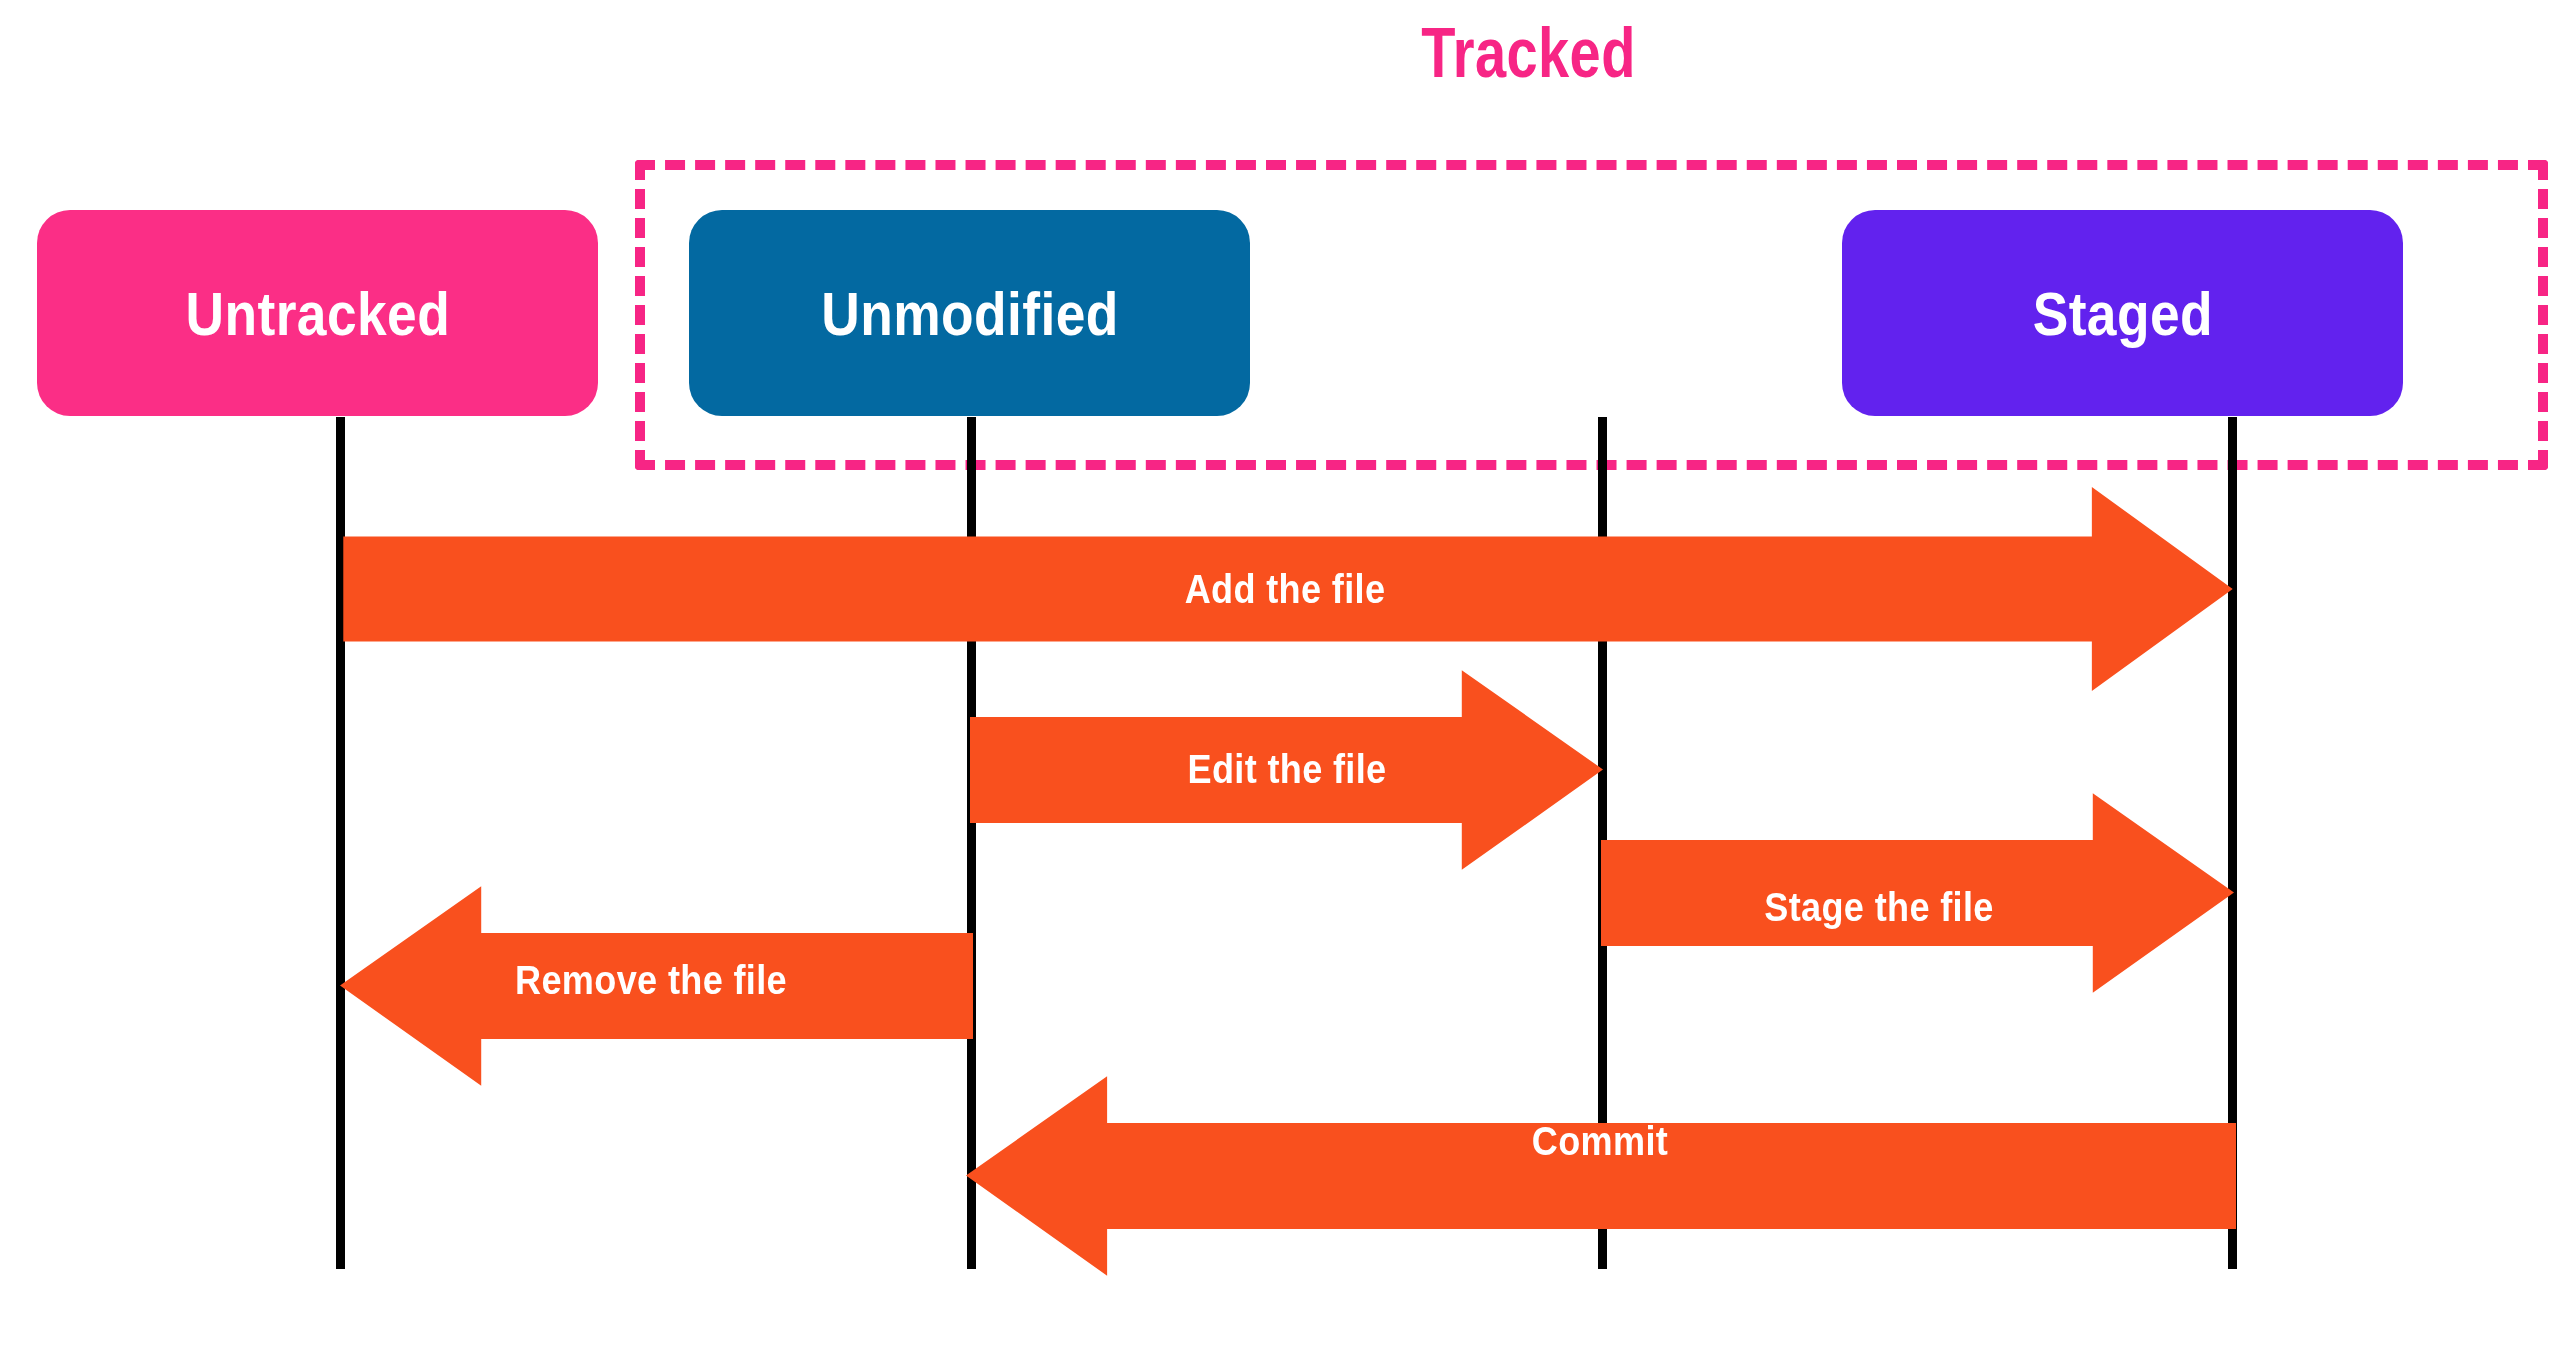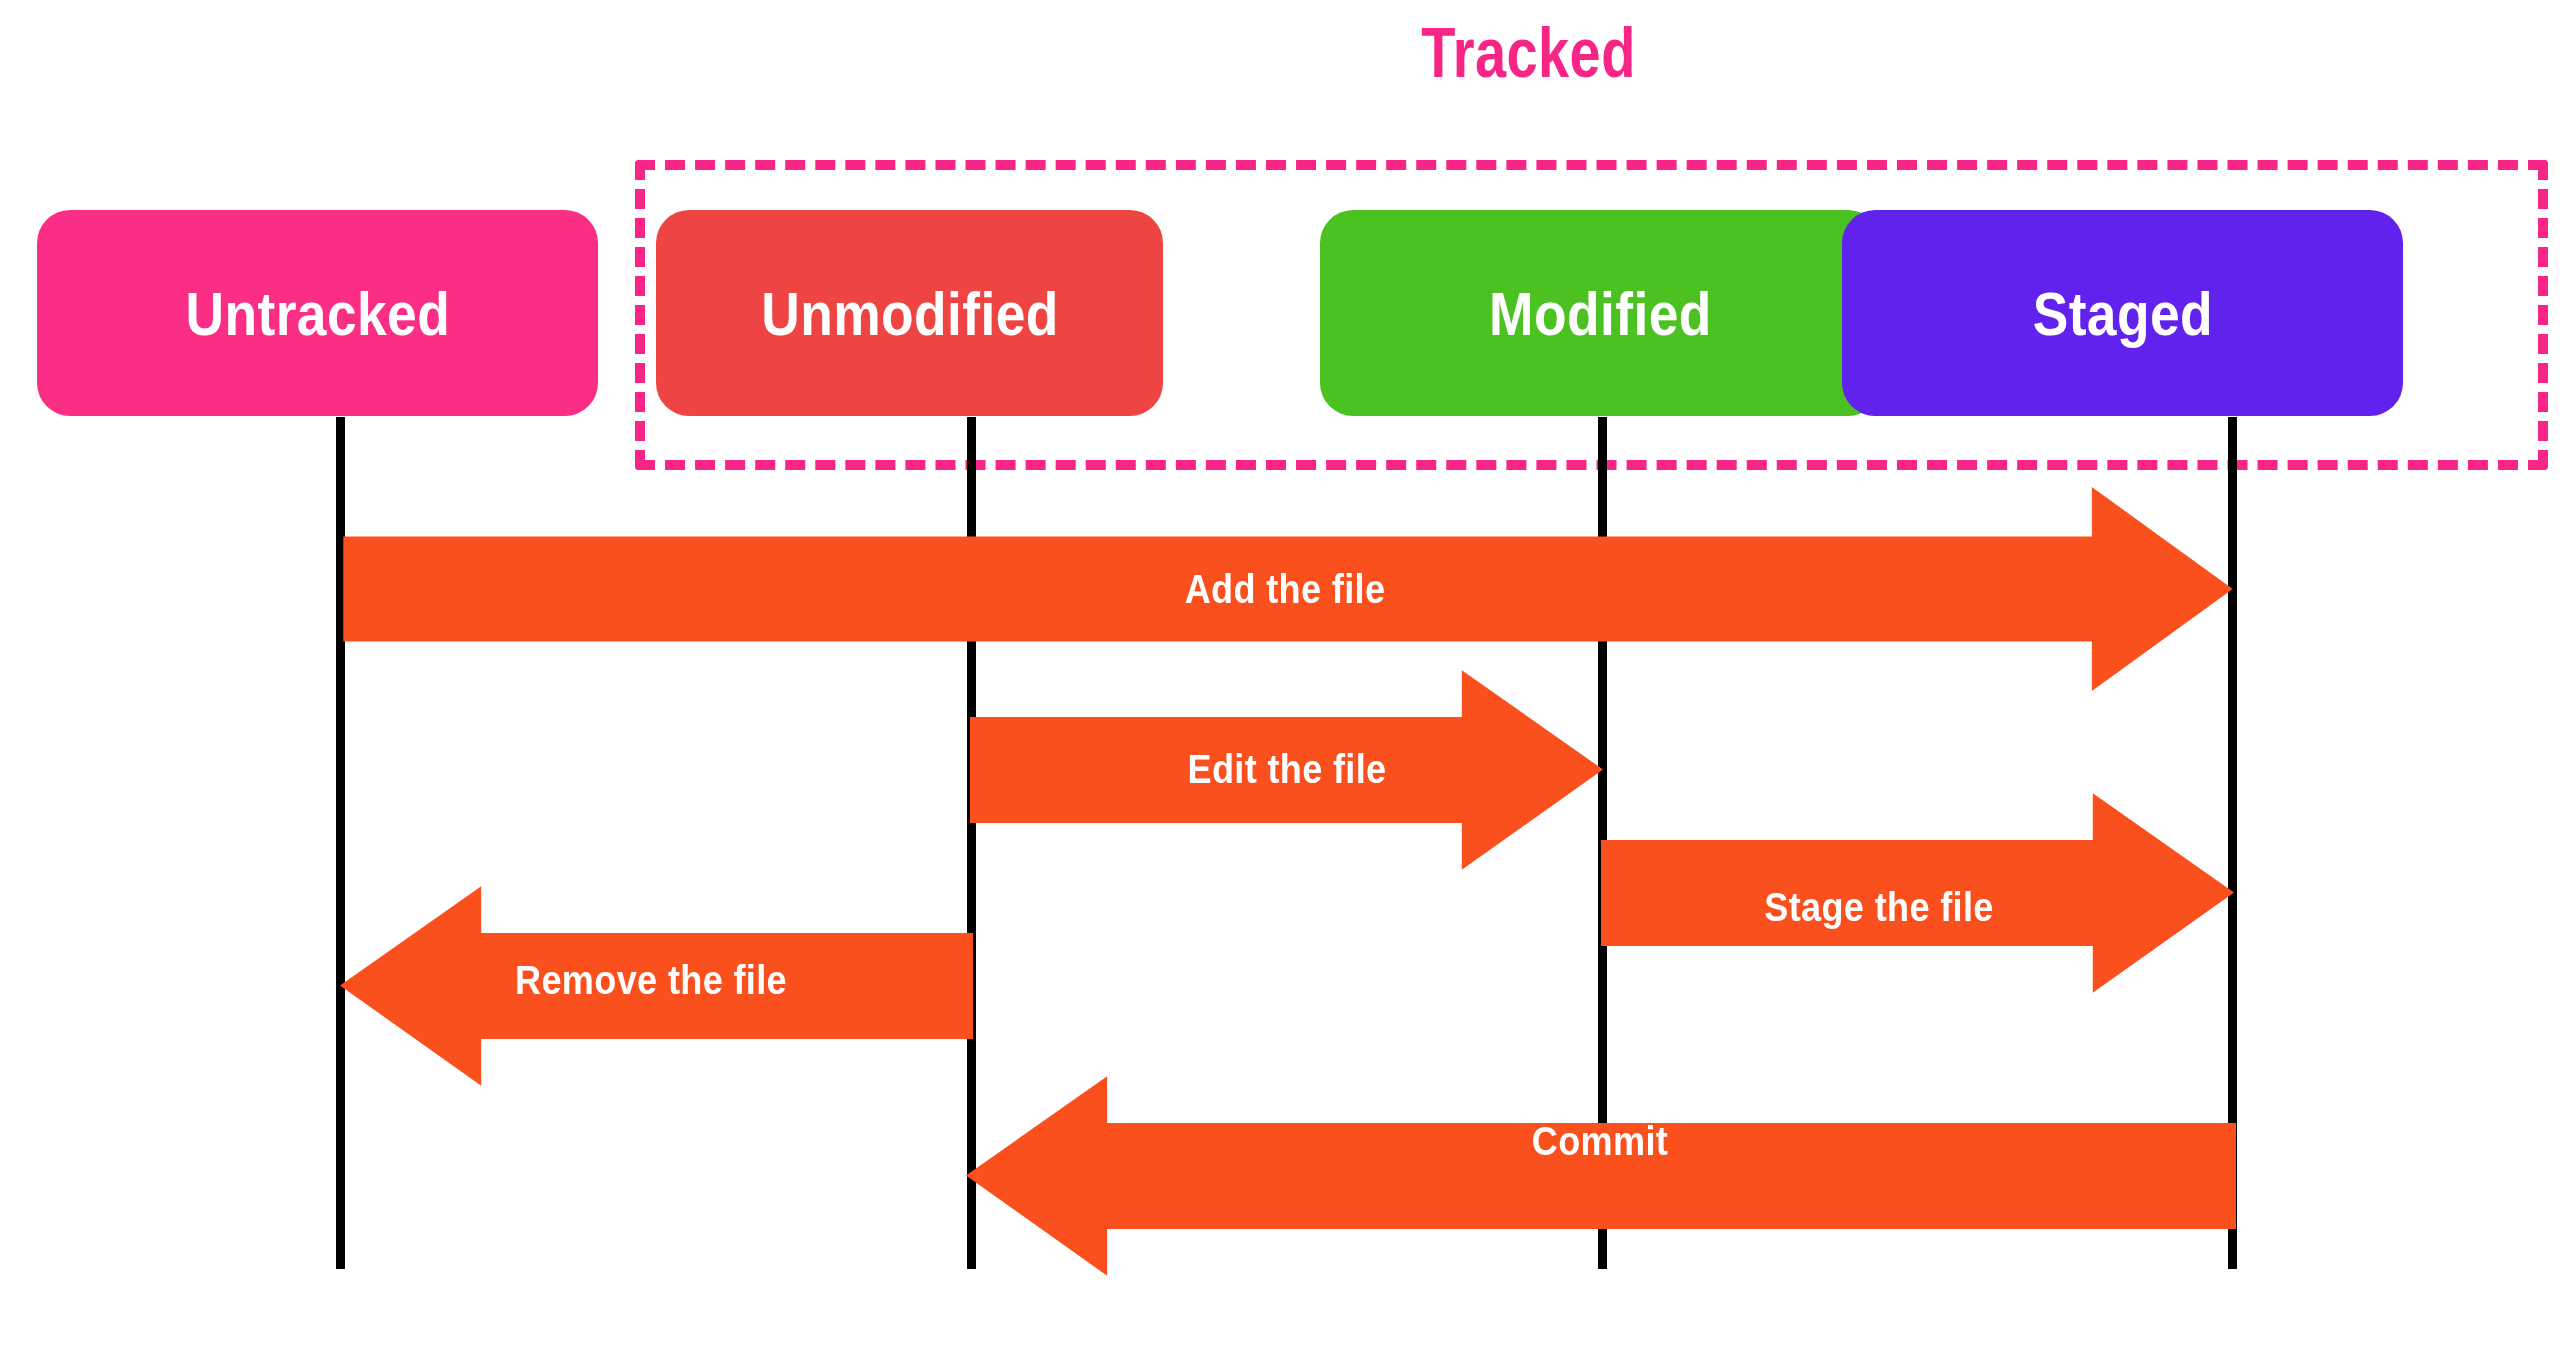--- a/index.html
+++ b/index.html
@@ -60,21 +60,21 @@
     font-weight: bold;
     font-family: "Liberation Sans Narrow", "Liberation Sans", sans-serif;
     letter-spacing: 0.5px;
     white-space: nowrap;
   }
   .state-box > span {
     display: inline-block;
     transform: scaleX(0.86);
   }
   #box-untracked { left: 37px;   width: 561px;  background: #FB2E86; }
-  #box-unmodified{ left: 656px;  width: 507px;  background: #ef4444; }
+  #box-unmodified{ left: 689px;  width: 561px;  background: #0369a1; }
   #box-modified  { left: 1320px; width: 561px;  background: #4CC122; }
   #box-staged    { left: 1842px; width: 561px;  background: #6222EE; }
 
   
   .lifeline {
     position: absolute;
     top: 417px;
     width: 8.8px;
     height: 852px;
     background: #000000;
@@ -121,23 +121,20 @@
   <div id="tracked-title">Tracked</div>
 
   <div id="tracked-box"></div>
 
   <div class="state-box" id="box-untracked">
     <span>Untracked</span>
   </div>
   <div class="state-box" id="box-unmodified">
     <span>Unmodified</span>
   </div>
-  <div class="state-box" id="box-modified">
-    <span>Modified</span>
-  </div>
   <div class="state-box" id="box-staged">
     <span>Staged</span>
   </div>
 
   <div class="lifeline" id="lifeline-untracked"></div>
   <div class="lifeline" id="lifeline-unmodified"></div>
   <div class="lifeline" id="lifeline-modified"></div>
   <div class="lifeline" id="lifeline-staged"></div>
 
   <div class="arrow" id="arrow-add">

